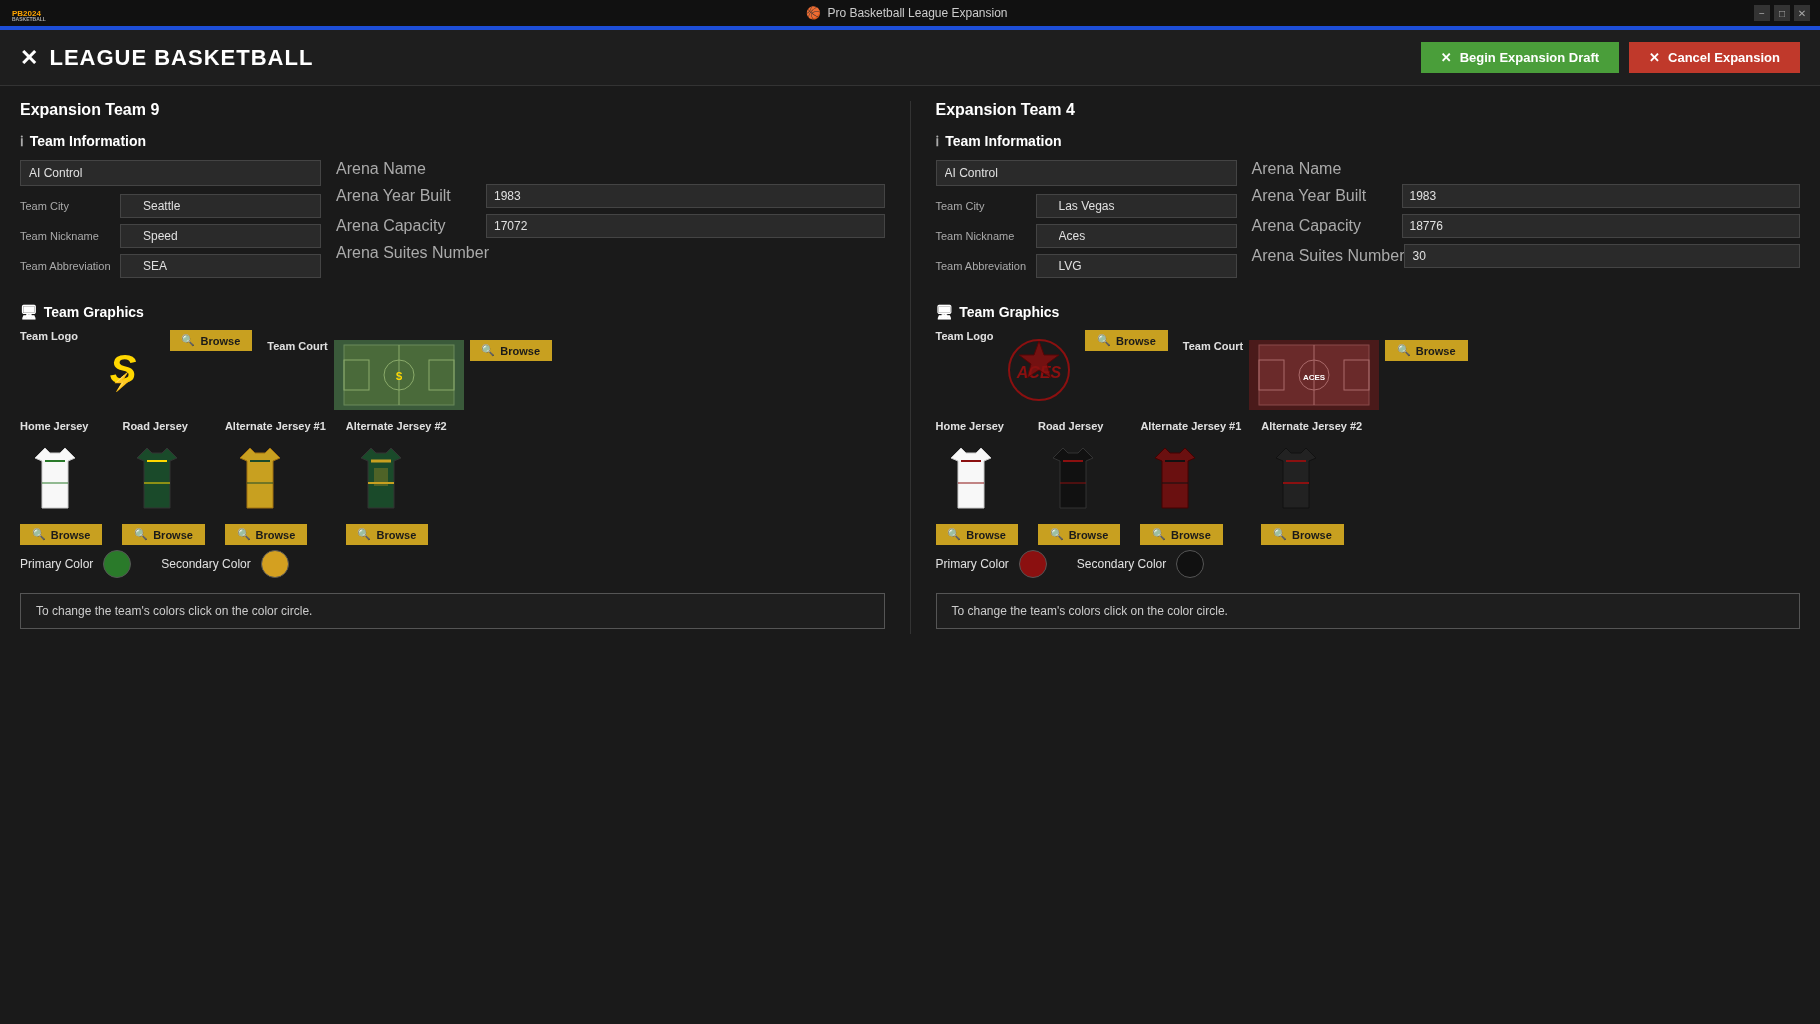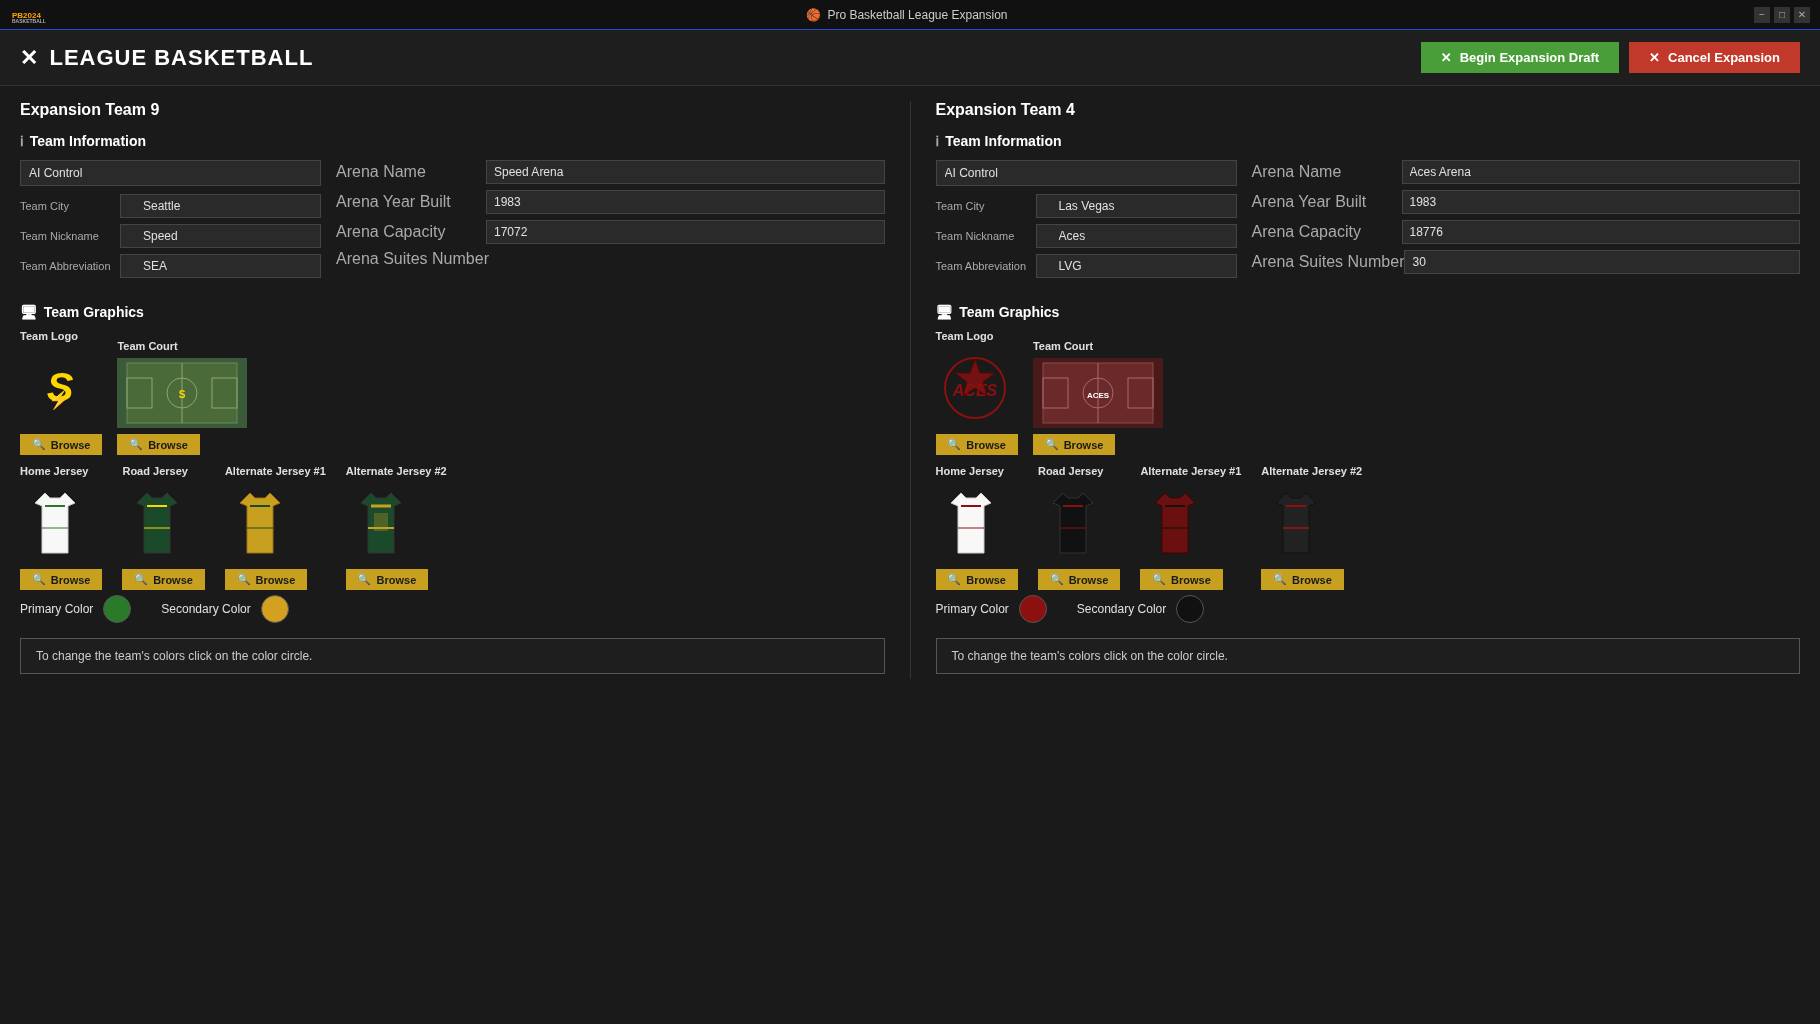--- a/index.html
+++ b/index.html
@@ -14,21 +14,21 @@
     }
 
     
     .title-bar {
       background: #111;
       height: 30px;
       display: flex;
       align-items: center;
       justify-content: space-between;
       padding: 0 10px;
-      border-bottom: 1px solid #1d4ed8;
+      border-bottom: 4px solid #1d4ed8;
     }
     .title-bar-left { display: flex; align-items: center; gap: 8px; }
     .title-bar-logo { font-size: 10px; color: #ffa500; font-weight: bold; }
     .title-bar-title { color: #ccc; font-size: 12px; display: flex; align-items: center; gap: 6px; }
     .title-bar-controls { display: flex; gap: 4px; }
     .title-bar-controls span {
       width: 16px; height: 16px; background: #333; display: flex; align-items: center;
       justify-content: center; cursor: pointer; font-size: 10px; color: #aaa;
     }
 
@@ -114,21 +114,21 @@
     .team-divider {
       width: 1px; background: #333; margin: 0 5px;
     }
 
     
     .team-graphics-section { margin-bottom: 15px; }
     .graphics-row {
       display: flex; gap: 15px; align-items: flex-end; margin-bottom: 10px;
     }
     .graphics-item {
-      display: flex; flex-direction: column; align-items: flex-start; gap: 6px;
+      display: flex; flex-direction: row; align-items: flex-start; gap: 6px;
     }
     .graphics-label {
       font-size: 11px; color: #e0e0e0; font-weight: bold;
     }
     .browse-btn {
       background: #c8a020; color: #1a1a1a; border: none; padding: 4px 12px;
       font-size: 11px; font-weight: bold; cursor: pointer;
       display: flex; align-items: center; gap: 5px; white-space: nowrap;
     }
     .browse-btn .search-icon { font-size: 11px; }
@@ -245,21 +245,20 @@
             <input class="field-input" type="text" value="Speed" style="">
           </div>
           <div class="field-row">
             <span class="field-label">Team Abbreviation</span>
             <input class="field-input" type="text" value="SEA" style="">
           </div>
         </div>
         <div class="team-info-right">
           <div class="arena-field-row">
             <span class="arena-field-label">Arena Name</span>
-            <input class="arena-field-input" type="text" value="Speed Arena" style="">
           </div>
           <div class="arena-field-row">
             <span class="arena-field-label">Arena Year Built</span>
             <input class="arena-field-input" type="text" value="1983" style="">
           </div>
           <div class="arena-field-row">
             <span class="arena-field-label">Arena Capacity</span>
             <input class="arena-field-input" type="text" value="17072" style="">
           </div>
           <div class="arena-field-row">
@@ -417,21 +416,20 @@
             <input class="field-input" type="text" value="Aces" style="">
           </div>
           <div class="field-row">
             <span class="field-label">Team Abbreviation</span>
             <input class="field-input" type="text" value="LVG" style="">
           </div>
         </div>
         <div class="team-info-right">
           <div class="arena-field-row">
             <span class="arena-field-label">Arena Name</span>
-            <input class="arena-field-input" type="text" value="Aces Arena" style="">
           </div>
           <div class="arena-field-row">
             <span class="arena-field-label">Arena Year Built</span>
             <input class="arena-field-input" type="text" value="1983" style="">
           </div>
           <div class="arena-field-row">
             <span class="arena-field-label">Arena Capacity</span>
             <input class="arena-field-input" type="text" value="18776" style="">
           </div>
           <div class="arena-field-row">

